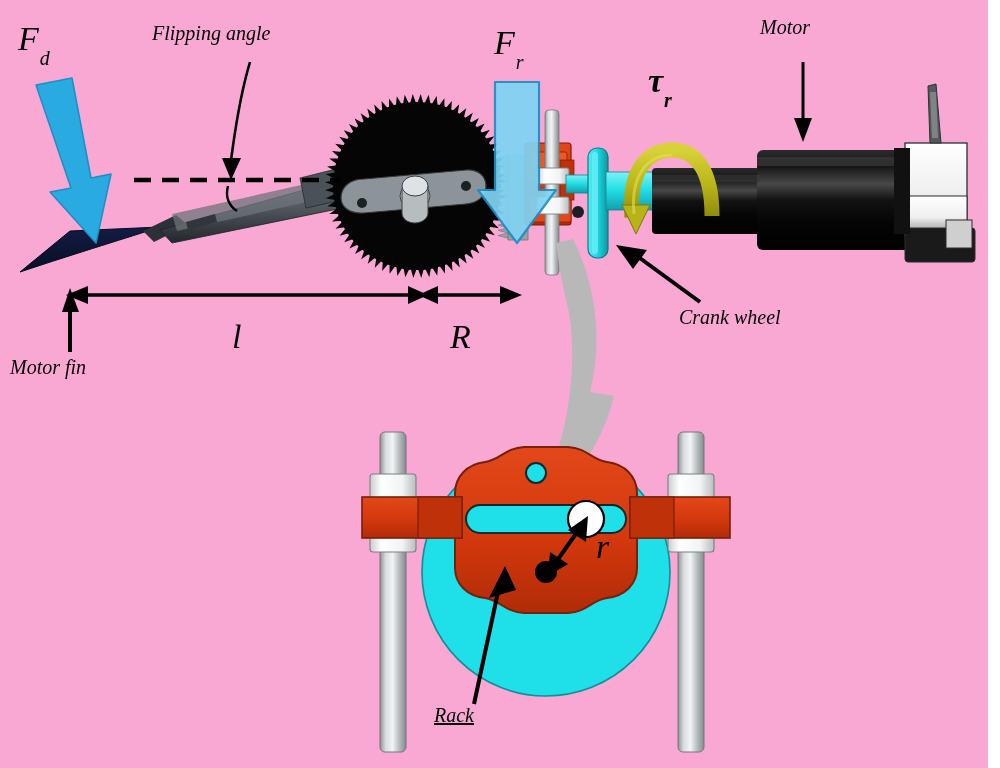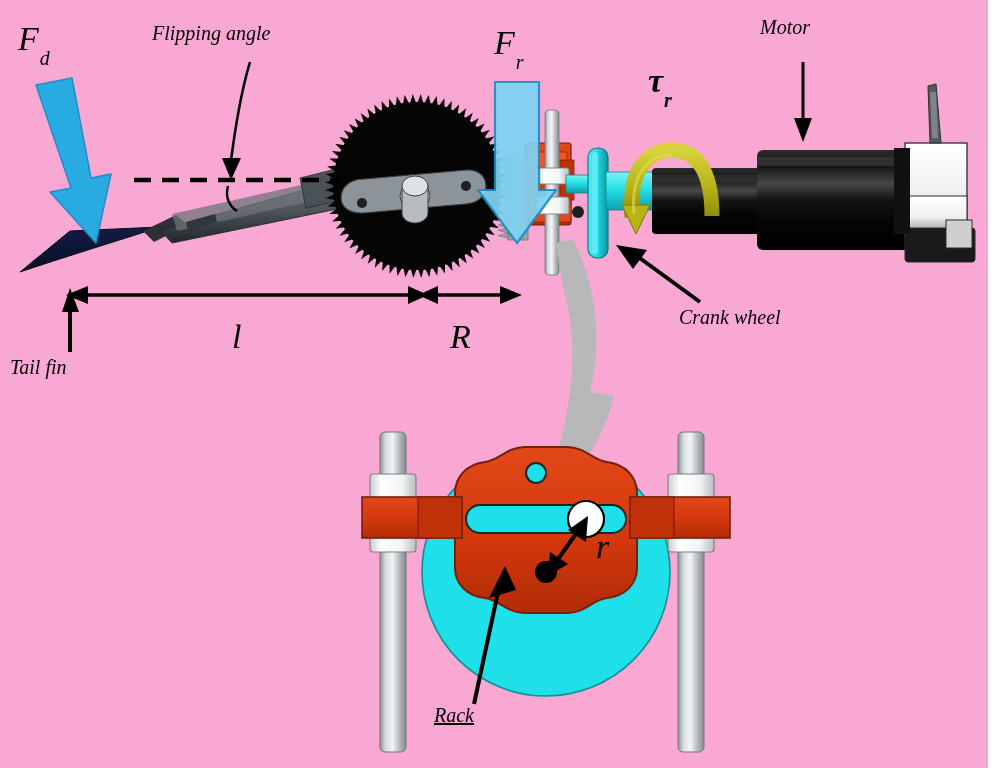--- a/index.html
+++ b/index.html
@@ -306,21 +306,21 @@
 <div class="lbl lbl-sym" style="left:648px;top:62px;font-weight:bold;">
   <span>τ</span><span class="sub">r</span>
 </div>
 
 <div class="lbl lbl-big" style="left:152px;top:22px;">Flipping angle</div>
 
 <div class="lbl lbl-big" style="left:760px;top:16px;">Motor</div>
 
 <div class="lbl lbl-big" style="left:656px;top:306px;margin-left:23px;">Crank wheel</div>
 
-<div class="lbl lbl-big" style="left:10px;top:356px;">Tail fin</div>
+<div class="lbl lbl-big" style="left:10px;top:356px;">Motor fin</div>
 
 <div class="lbl lbl-big" style="left:434px;top:704px;text-decoration:underline;">Rack</div>
 
 <div class="lbl lbl-sym" style="left:232px;top:318px;">l</div>
 
 <div class="lbl lbl-sym" style="left:450px;top:318px;">R</div>
 
 <div class="lbl lbl-sym" style="left:596px;top:528px;">r</div>
 
 </div>

